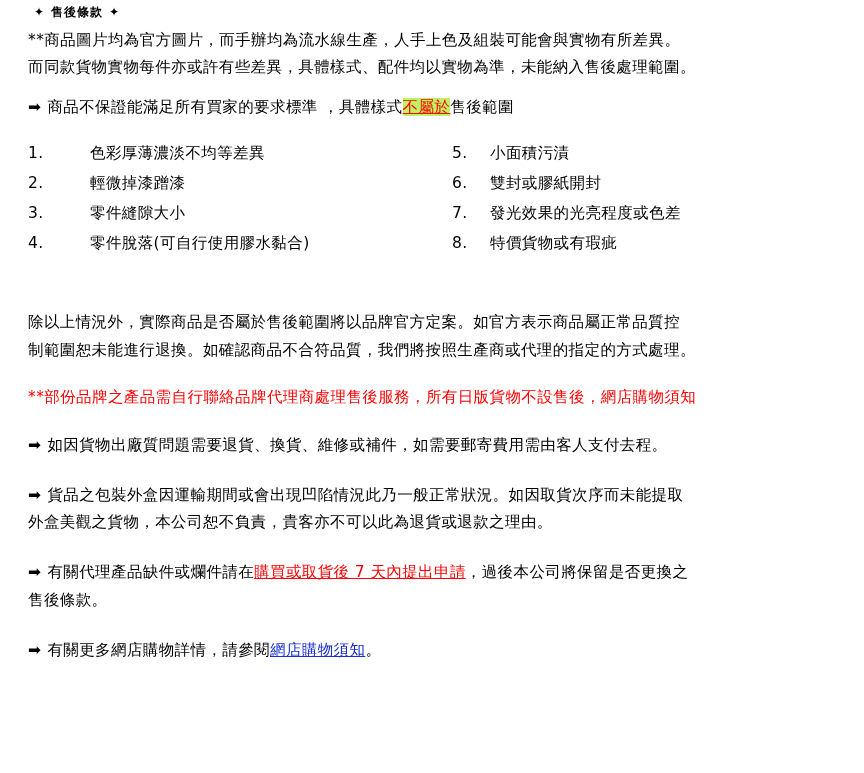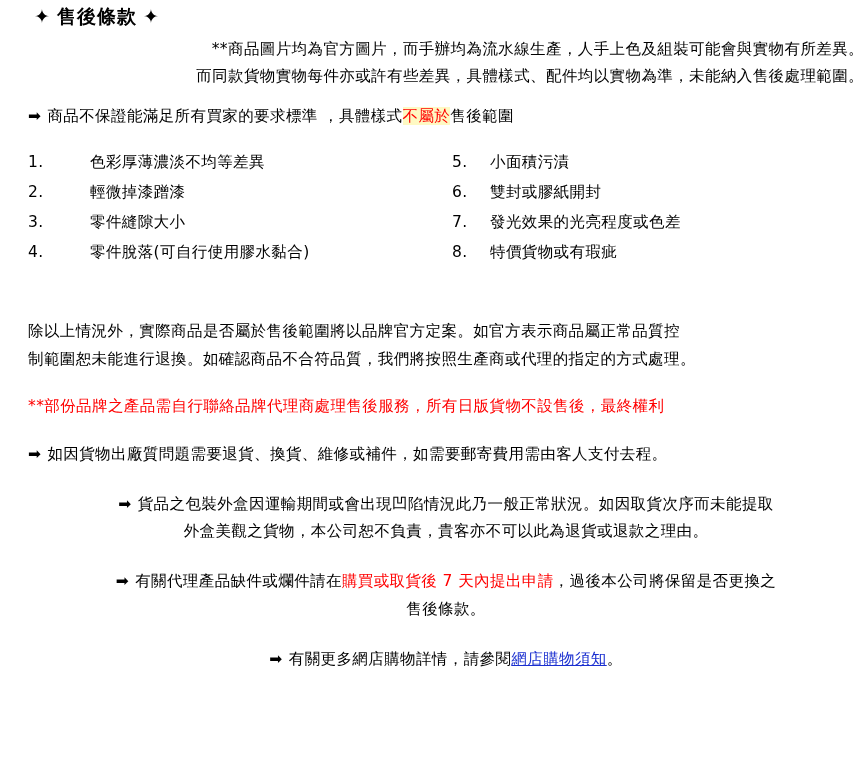--- a/index.html
+++ b/index.html
@@ -17,49 +17,50 @@
   }
   .page {
     position: relative;
     width: 864px;
     height: 773px;
     padding: 0;
     box-sizing: border-box;
   }
   .title-line {
     margin: 4px 0 0 28px;
-    font-size: 19px;
+    font-size: 12px;
     font-weight: bold;
     letter-spacing: 1px;
   }
   .diamond {
     display: inline-block;
     margin: 0 6px;
   }
   .para {
     margin: 6px 0 0 28px;
     line-height: 1.72;
     letter-spacing: 0.4px;
-    text-align: right;
   }
   .arrow-para {
     margin: 14px 0 0 28px;
     line-height: 1.72;
     letter-spacing: 0.4px;
   }
   .arrow {
     font-family: "DejaVu Sans", sans-serif;
     margin-right: 6px;
   }
   .hl {
-    background: #fef9c3;
+    background: #bef264;
     color: #ff0000;
+    text-decoration: underline;
   }
   .red-ul {
     color: #ff0000;
+    text-decoration: underline;
   }
   .link {
     color: #1a2fd0;
     text-decoration: underline;
   }
   .list-wrap {
     margin: 22px 0 0 0;
     position: relative;
     height: 120px;
   }
@@ -95,21 +96,20 @@
   }
   .note {
     margin: 20px 0 0 28px;
     line-height: 1.8;
     letter-spacing: 0.4px;
   }
   .note2 {
     margin: 22px 0 0 28px;
     line-height: 1.8;
     letter-spacing: 0.4px;
-    text-align: center;
   }
 </style>
 </head>
 <body>
 
 <div class="page">
 
   <div class="title-line">
     <span class="diamond">✦</span><span>售後條款</span><span class="diamond">✦</span>
   </div>
@@ -163,21 +163,21 @@
   </div>
 
   <div class="spacer-big"></div>
 
   <div class="body-block">
     <div>除以上情況外，實際商品是否屬於售後範圍將以品牌官方定案。如官方表示商品屬正常品質控</div>
     <div>制範圍恕未能進行退換。如確認商品不合符品質，我們將按照生產商或代理的指定的方式處理。</div>
   </div>
 
   <div class="warn-block">
-    <div>**部份品牌之產品需自行聯絡品牌代理商處理售後服務，所有日版貨物不設售後，最終權利</div>
+    <div>**部份品牌之產品需自行聯絡品牌代理商處理售後服務，所有日版貨物不設售後，網店購物須知</div>
   </div>
 
   <div class="note">
     <span class="arrow">➡</span><span>如因貨物出廠質問題需要退貨、換貨、維修或補件，如需要郵寄費用需由客人支付去程。</span>
   </div>
 
   <div class="note2">
     <div><span class="arrow">➡</span><span>貨品之包裝外盒因運輸期間或會出現凹陷情況此乃一般正常狀況。如因取貨次序而未能提取</span></div>
     <div>外盒美觀之貨物，本公司恕不負責，貴客亦不可以此為退貨或退款之理由。</div>
   </div>

